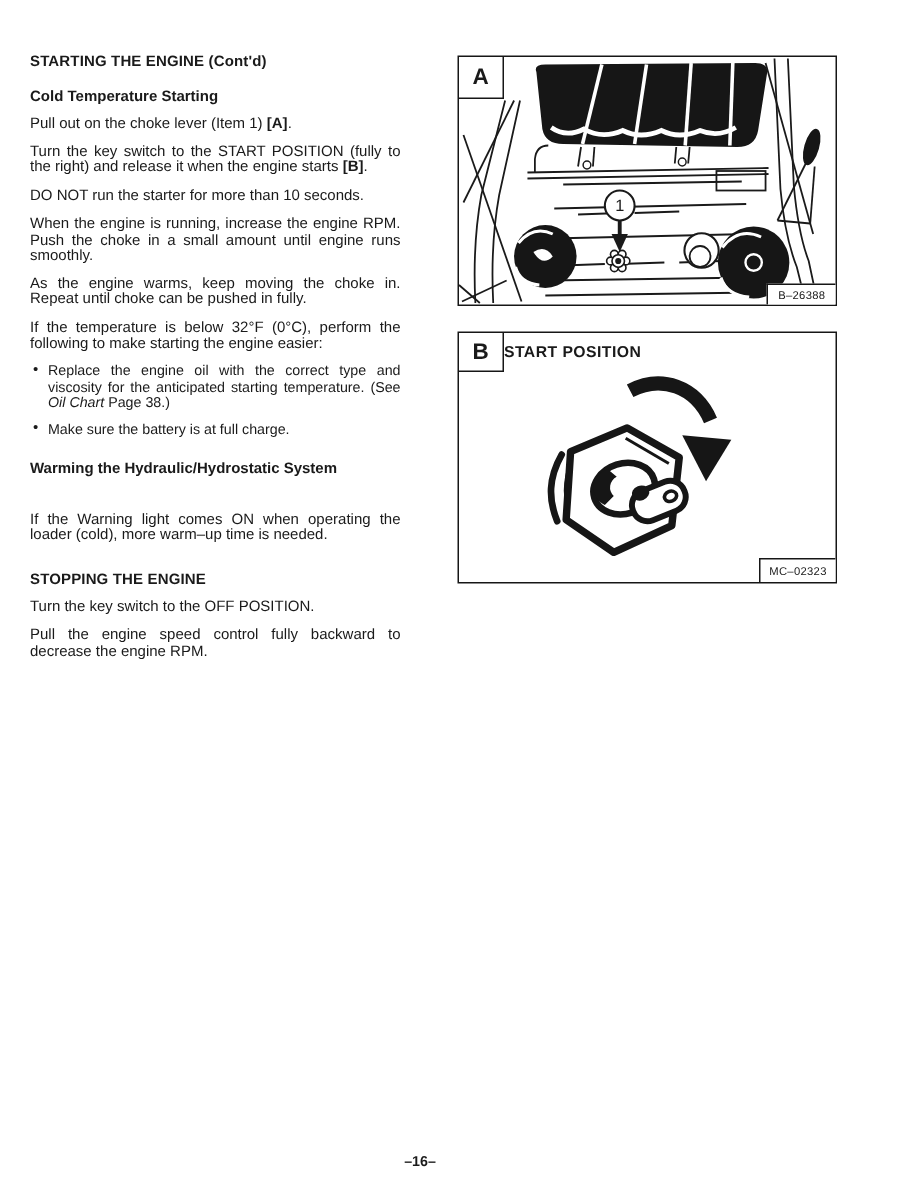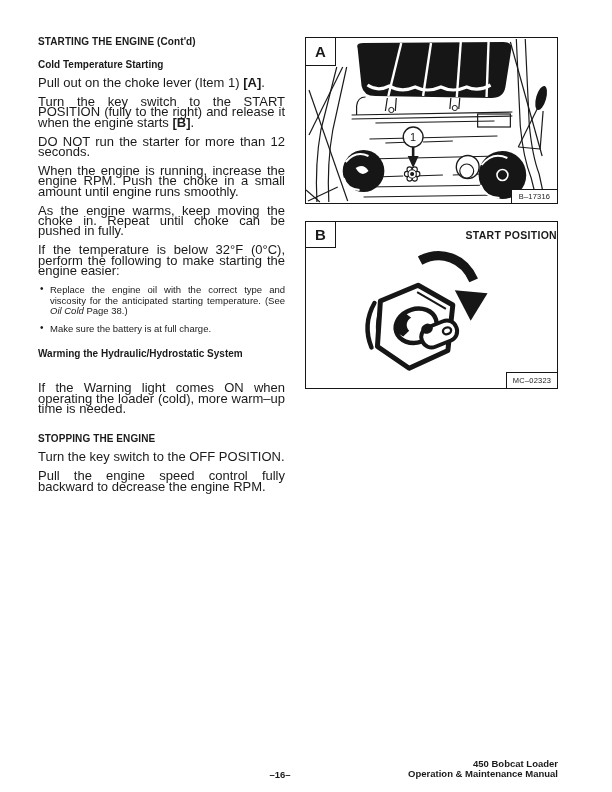--- a/index.html
+++ b/index.html
@@ -5,26 +5,26 @@
   html,body{margin:0;padding:0;}
   body{
     width:612px;height:792px;position:relative;overflow:hidden;
     background:#ffffff;color:#1a1a1a;
     font-family:"Liberation Sans","DejaVu Sans",sans-serif;
     -webkit-font-smoothing:antialiased;
   }
   .page{position:absolute;inset:0;}
 
   
-  .col{position:absolute;left:38px;top:36px;width:247px;}
+  .col{position:absolute;left:20px;top:36px;width:247px;}
   .h-main{font-size:10px;font-weight:bold;margin:0 0 12px 0;letter-spacing:.1px;}
   .h-sub{font-size:10px;font-weight:bold;margin:0 0 8px 0;}
   .h-sec{font-size:10px;font-weight:bold;margin:14px 0 24px 0;}
   .h-sec2{font-size:10px;font-weight:bold;margin:19px 0 8px 0;letter-spacing:.1px;}
-  p{font-size:13px;line-height:10.4px;margin:0 0 8.5px 0;text-align:justify;}
+  p{font-size:10px;line-height:10.4px;margin:0 0 8.5px 0;text-align:justify;}
   ul.blt{list-style:none;margin:2px 0 0 0;padding:0;}
   ul.blt li{position:relative;padding-left:12px;font-size:9.5px;line-height:10.4px;
             text-align:justify;margin:0 0 7.5px 0;}
   ul.blt .dot{position:absolute;left:2px;top:-1px;font-size:10px;}
   em{font-style:italic;}
   b{font-weight:bold;}
 
   
   .fig{position:absolute;left:305px;width:253px;border:1px solid #161616;
        background:#fff;box-sizing:border-box;}
@@ -36,21 +36,21 @@
              background:#fff;display:flex;align-items:center;justify-content:center;
              font-weight:bold;font-size:15px;z-index:3;}
   #figure-a .fig-label{height:28px;}
   #figure-b .fig-label{height:26px;}
   .fig-ref{position:absolute;right:0;bottom:0;box-sizing:border-box;
            border-left:1px solid #161616;border-top:1px solid #161616;
            background:#fff;display:flex;align-items:center;justify-content:center;
            font-size:7.5px;letter-spacing:.2px;z-index:3;}
   #figure-a .fig-ref{width:46px;height:14px;}
   #figure-b .fig-ref{width:51px;height:16px;}
-  .fig-title{position:absolute;left:30px;right:0;top:7px;text-align:right;
+  .fig-title{position:absolute;left:30px;right:0;top:7px;text-align:left;
              font-weight:bold;font-size:10.5px;letter-spacing:.3px;z-index:2;}
 
   
   .footer-page{position:absolute;left:255px;top:769px;width:50px;text-align:center;
                font-size:9.5px;font-weight:bold;}
   .footer-manual{position:absolute;right:54px;top:759px;text-align:right;
                  font-size:9.5px;font-weight:bold;line-height:9.8px;}
 </style>
 </head>
 <body>
@@ -59,32 +59,32 @@
 
   <div class="col">
     <div class="h-main">STARTING THE ENGINE (Cont'd)</div>
 
     <div class="h-sub">Cold Temperature Starting</div>
 
     <p><span>Pull out on the choke lever (Item 1) </span><b>[A]</b><span>.</span></p>
 
     <p><span>Turn the key switch to the START POSITION (fully to the right) and release it when the engine starts </span><b>[B]</b><span>.</span></p>
 
-    <p>DO NOT run the starter for more than 12 seconds.</p>
+    <p>DO NOT run the starter for more than 10 seconds.</p>
 
     <p>When the engine is running, increase the engine RPM. Push the choke in a small amount until engine runs smoothly.</p>
 
     <p>As the engine warms, keep moving the choke in. Repeat until choke can be pushed in fully.</p>
 
     <p>If the temperature is below 32°F (0°C), perform the following to make starting the engine easier:</p>
 
     <ul class="blt">
       <li>
         <span class="dot">•</span>
-        <span>Replace the engine oil with the correct type and viscosity for the anticipated starting temperature. (See </span><em>Oil Cold</em><span> Page 38.)</span>
+        <span>Replace the engine oil with the correct type and viscosity for the anticipated starting temperature. (See </span><em>Oil Chart</em><span> Page 38.)</span>
       </li>
       <li>
         <span class="dot">•</span>
         <span>Make sure the battery is at full charge.</span>
       </li>
     </ul>
 
     <div class="h-sec">Warming the Hydraulic/Hydrostatic System</div>
 
 
@@ -182,21 +182,21 @@
       </g>
 
       <g>
         <circle cx="108" cy="99" r="10" fill="#fff" stroke="#1a1a1a" stroke-width="1.4"></circle>
         <text x="108" y="103" text-anchor="middle" font-size="11" fill="#1a1a1a">1</text>
         <line x1="108" y1="109" x2="108" y2="119" stroke="#1a1a1a" stroke-width="2.6"></line>
         <polygon points="102.5,118 113.5,118 108,130" fill="#1a1a1a"></polygon>
       </g>
     </svg>
 
-    <div class="fig-ref">B–17316</div>
+    <div class="fig-ref">B–26388</div>
   </div>
 
   <div class="fig" id="figure-b">
     <div class="fig-label">B</div>
     <div class="fig-title">START POSITION</div>
 
     <svg viewBox="0 0 253 168" preserveAspectRatio="none">
 
       <path d="M113,64 L148,84 L143,130 L104,148 L72,126 L75,80 Z" fill="#ffffff" stroke="#161616" stroke-width="5" stroke-linejoin="round"></path>
       <path d="M112,71 L141,88" stroke="#161616" stroke-width="2" fill="none"></path>
@@ -216,18 +216,14 @@
       <g>
         <path d="M115,39 C136,28 159,36 169,59" stroke="#161616" stroke-width="9.5" fill="none"></path>
         <polygon points="150,69 183,72 166,100" fill="#161616"></polygon>
       </g>
     </svg>
 
     <div class="fig-ref">MC–02323</div>
   </div>
 
   <div class="footer-page">–16–</div>
-  <div class="footer-manual">
-    <div>450 Bobcat Loader</div>
-    <div>Operation &amp; Maintenance Manual</div>
-  </div>
 
 </div>
 
 </body></html>

